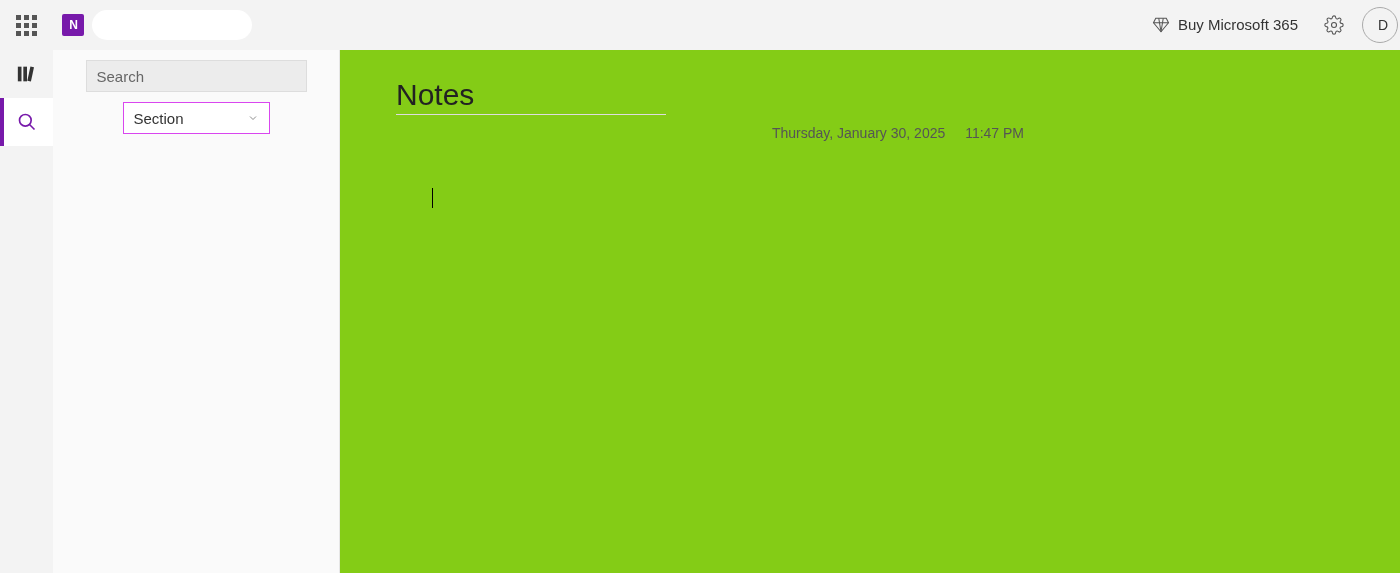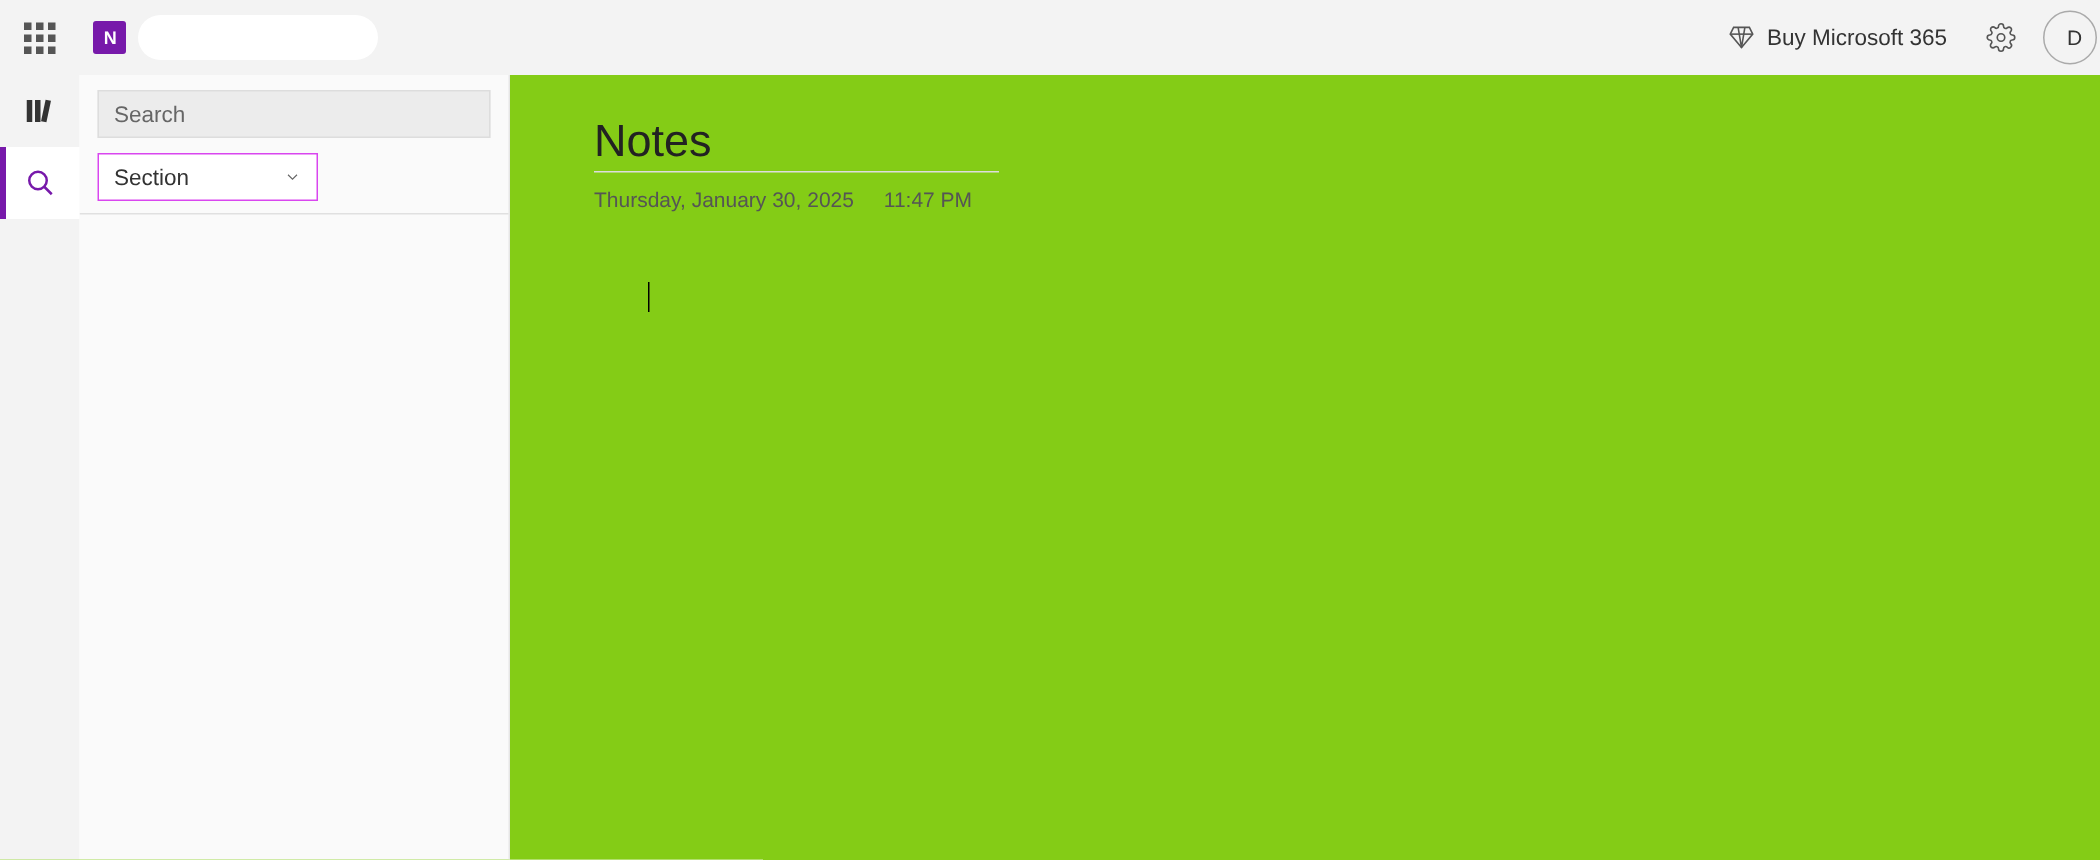--- a/index.html
+++ b/index.html
@@ -52,21 +52,20 @@
       margin-left: 8px;
     }
     .top-spacer { flex: 1; }
     .diamond-ico {
       width: 18px; height: 18px;
       stroke: #555; fill: none; stroke-width: 1.4;
       margin-right: 8px;
     }
     .buy-link {
       display: flex;
-      align-items: center;
       font-size: 15px;
       color: #333;
       cursor: pointer;
       margin-right: 20px;
     }
     .gear-btn {
       width: 32px; height: 32px;
       display: flex; align-items: center; justify-content: center;
       cursor: pointer;
       margin-right: 12px;
@@ -118,20 +117,21 @@
     .icon-lib { width: 22px; height: 22px; fill: #333; }
     .icon-search { width: 20px; height: 20px; stroke: #7719aa; fill: none; stroke-width: 2; }
     
     .search-panel {
       width: 287px;
       background: #fafafa;
       border-right: 1px solid #e6e6e6;
       padding: 10px 0 0 0;
       display: flex;
       flex-direction: column;
+      align-items: center;
     }
     .search-input {
       margin: 0 12px 10px 12px;
       height: 32px;
       border: 1px solid #ddd;
       background: #ececec;
       font-size: 15px;
       padding: 0 10px;
       color: #333;
       outline: none;
@@ -172,20 +172,21 @@
       border-bottom: 1px solid #ddd;
       display: inline-block;
       min-width: 270px;
       padding-bottom: 2px;
       cursor: text;
     }
     .page-dt {
       margin-top: 10px;
       font-size: 14px;
       color: #555;
+      text-align: center;
     }
     .page-dt span:first-child { margin-right: 16px; }
     .cursor-caret {
       position: absolute;
       left: 92px;
       top: 138px;
       width: 1px;
       height: 20px;
       background: #000;
     }

